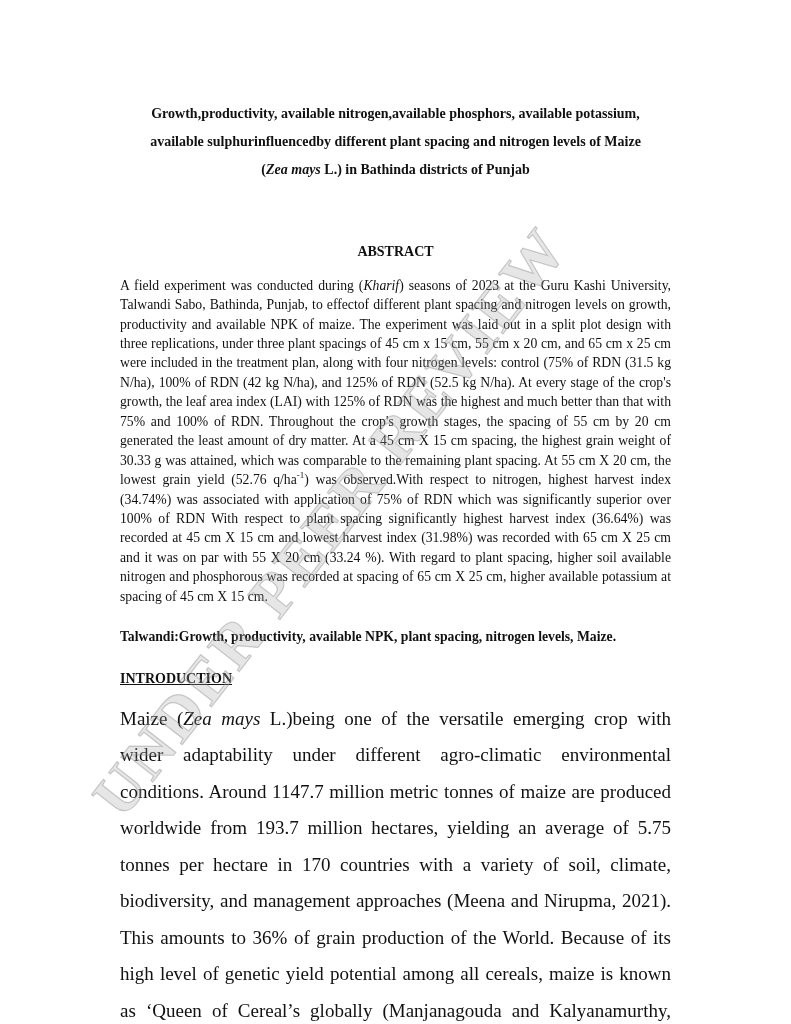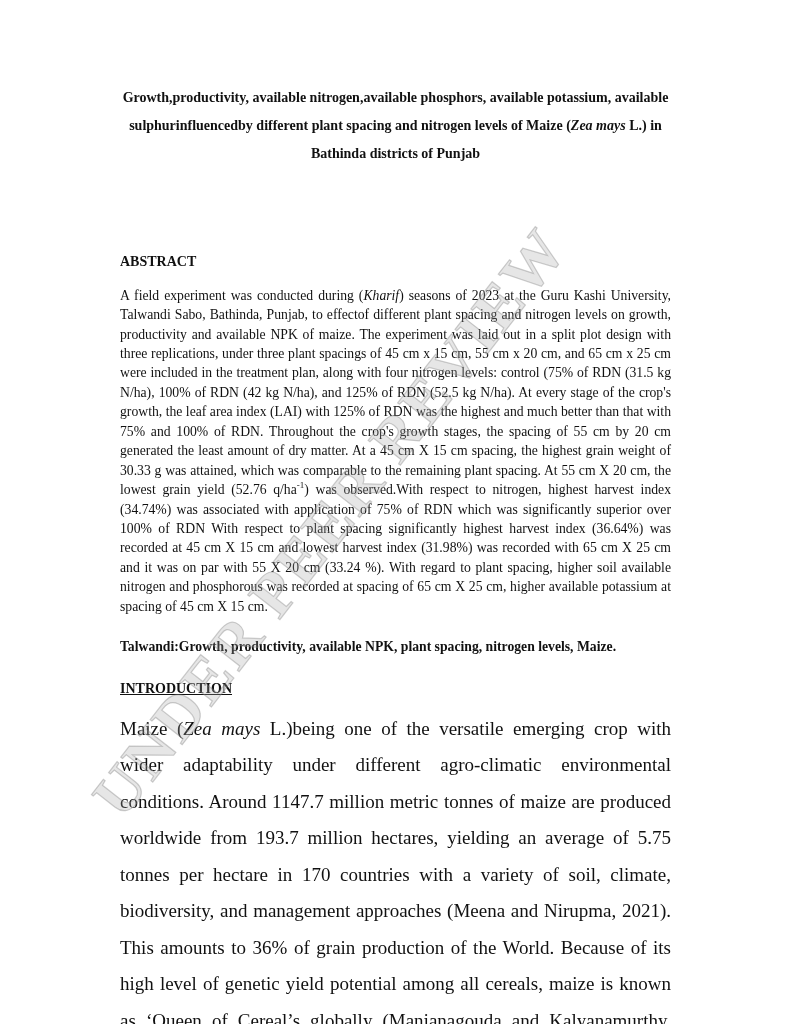--- a/index.html
+++ b/index.html
@@ -27,31 +27,31 @@
     font-size: 62px;
     font-weight: bold;
     letter-spacing: 3px;
     white-space: nowrap;
     color: rgba(165, 165, 165, 0.28);
     -webkit-text-stroke: 1.2px rgba(130, 130, 130, 0.38);
     pointer-events: none;
     user-select: none;
   }
   .title {
-    margin: 0;
+    margin: 16px;
     font-size: 14px;
     font-weight: bold;
     text-align: center;
     line-height: 2;
   }
   .heading-center {
-    margin: 84px 0 0 0;
+    margin: 58px 0 0 0;
     font-size: 14px;
     font-weight: bold;
-    text-align: left;
+    text-align: center;
     line-height: 1.4;
   }
   .para {
     margin: 14px 0 0 0;
     font-size: 13.7px;
     line-height: 1.42;
     text-align: justify;
   }
   .keywords {
     margin: 21px 0 0 0;

